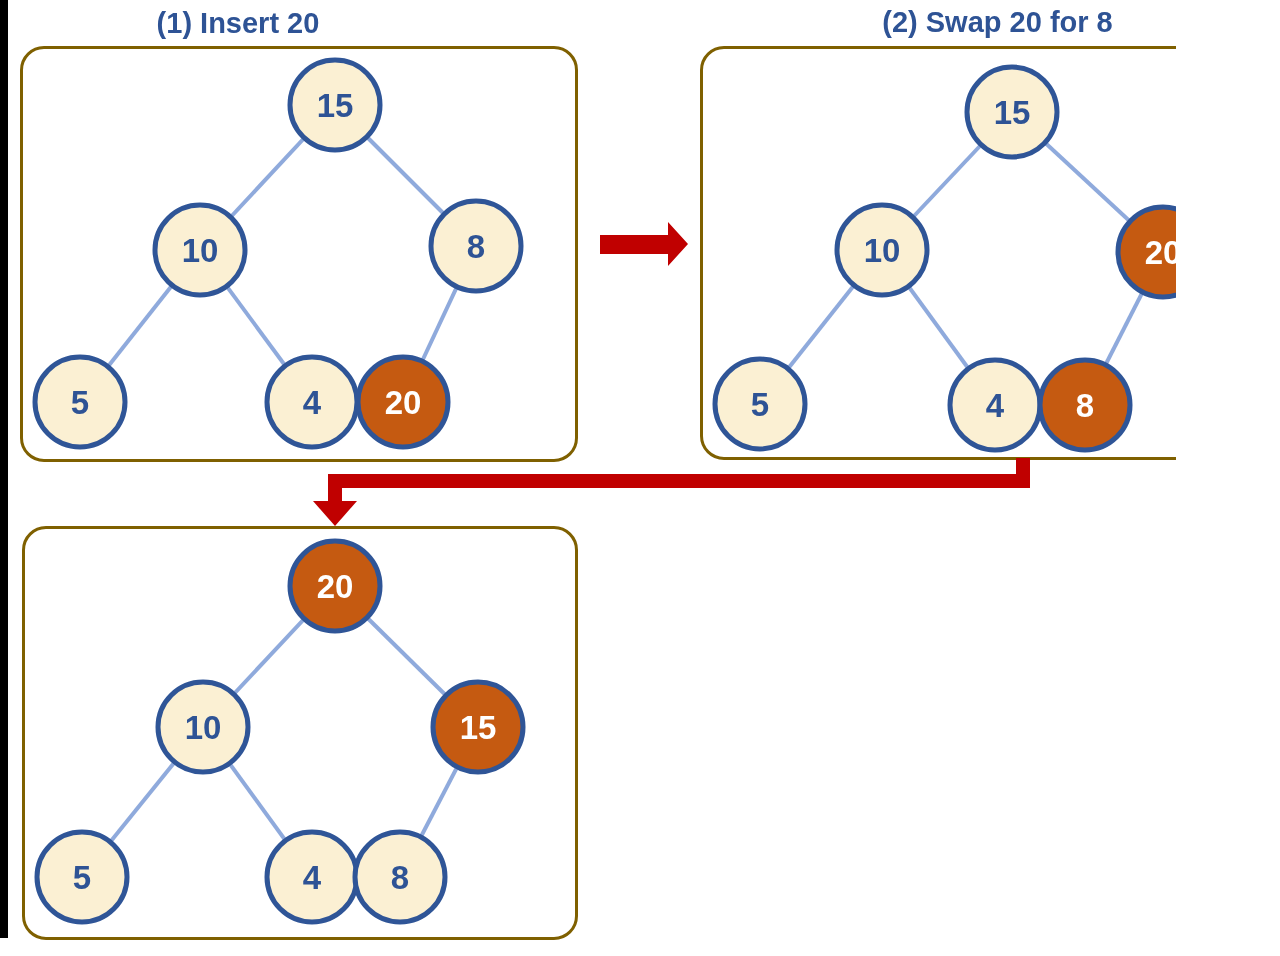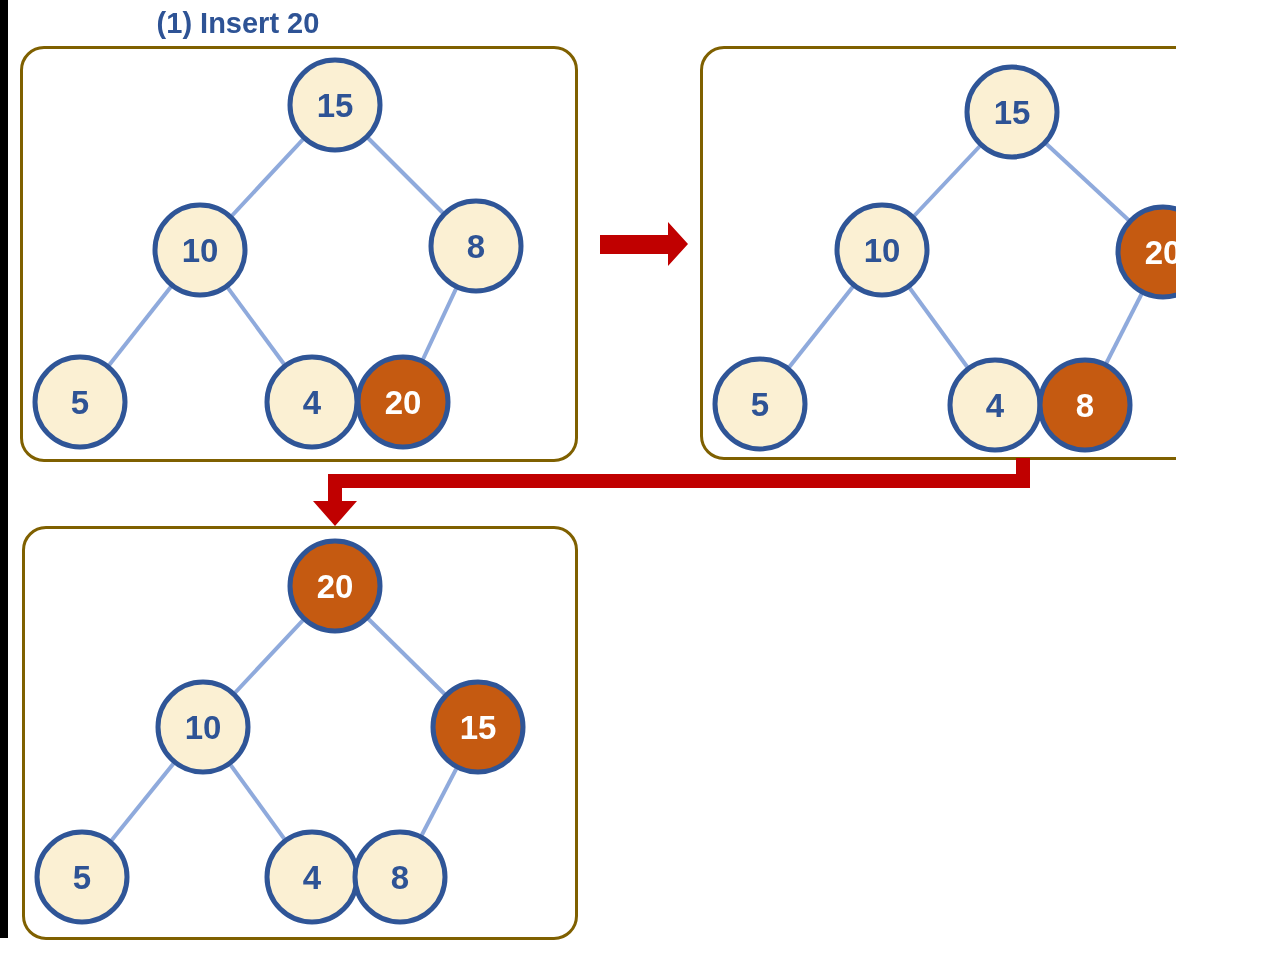--- a/index.html
+++ b/index.html
@@ -32,20 +32,21 @@
 
 <div class="canvas">
 
   <div class="black-line"></div>
 
   <div class="panel" id="panel-1"></div>
   <div class="panel" id="panel-2"></div>
   <div class="panel" id="panel-3"></div>
 
   <div class="title" id="title-1">(1) Insert 20</div>
+  <div class="title" id="title-2">(2) Swap 20 for 8</div>
 
   <svg class="overlay" id="diagram-svg" width="1280" height="956" viewBox="0 0 1280 956">
 
     <g>
       <polygon class="arrow-shape" points="600,235 668,235 668,222 688,244 668,266 668,254 600,254" fill="#C00000"></polygon>
     </g>
 
     <g>
       <path class="arrow-stroke" d="M 1023 458 L 1023 481 L 335 481 L 335 505" fill="none" stroke="#C00000" stroke-width="14"></path>
       <polygon class="arrow-shape" points="313,501 357,501 335,526" fill="#C00000"></polygon>

